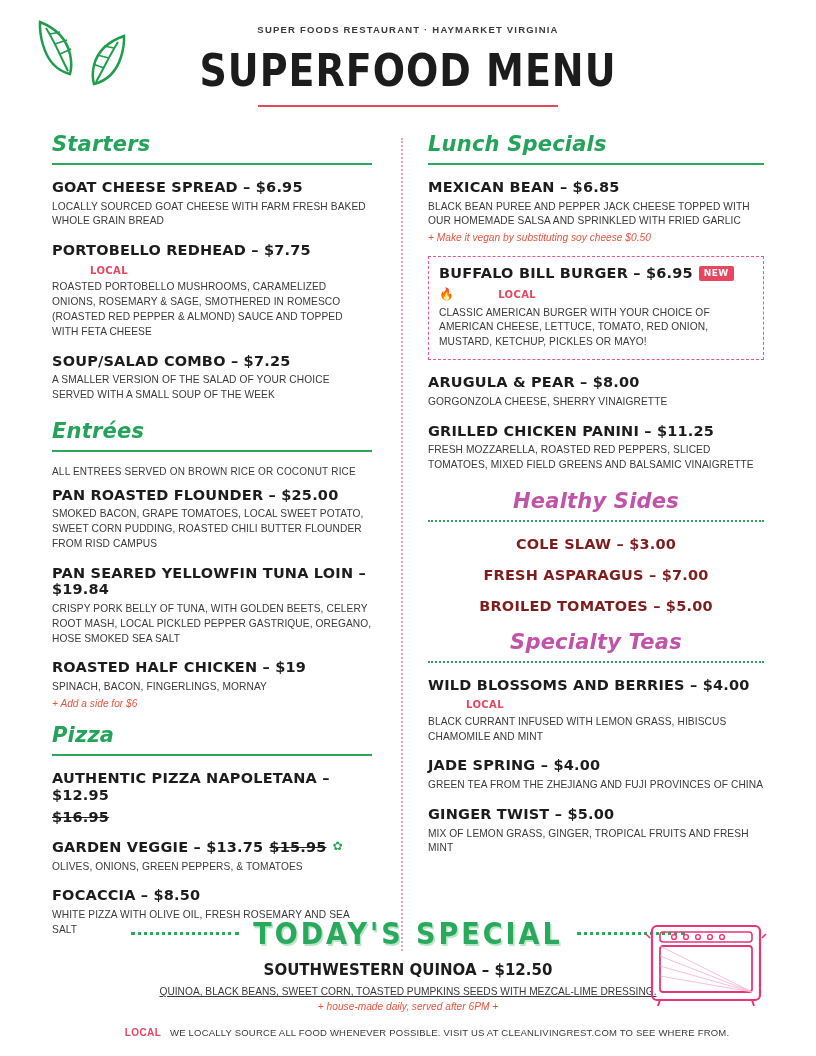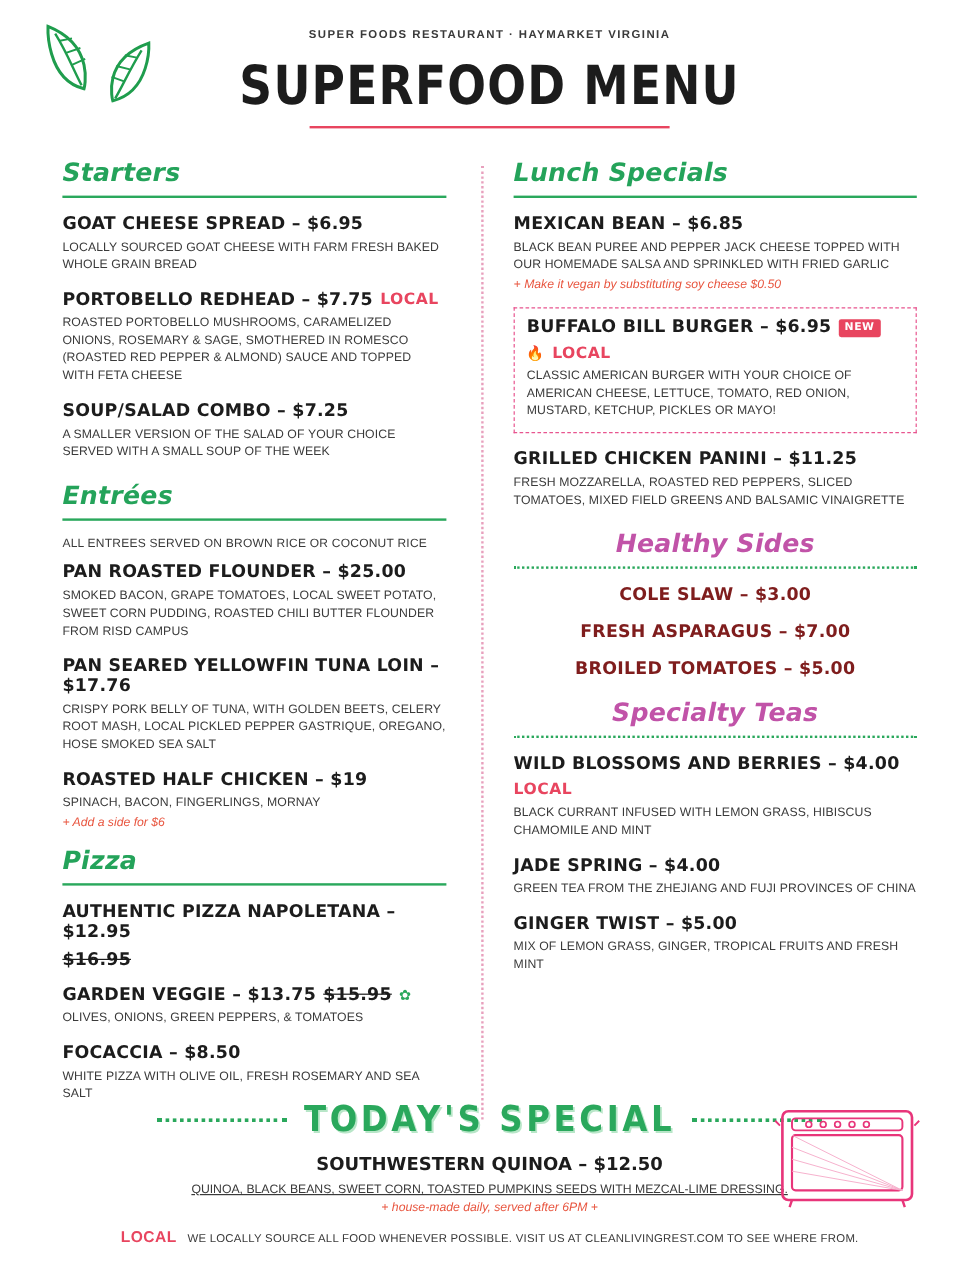--- a/index.html
+++ b/index.html
@@ -97,21 +97,21 @@
     margin-top: 3px;
   }
   .note-line {
     font-size: 10px;
     color: #3a3a3a;
     letter-spacing: 0.2px;
     margin-bottom: 10px;
   }
 
   .badge-local {
-    font-size: 13px; font-weight: 700; color: #e8455f; letter-spacing: 0.4px;
+    font-size: 10px; font-weight: 700; color: #e8455f; letter-spacing: 0.4px; margin-left: 38px;
   }
   .badge-new {
     font-size: 9px; font-weight: 700; color: #ffffff; background: #e8455f;
     padding: 2px 5px; border-radius: 2px; letter-spacing: 0.4px;
   }
   .badge-flame { font-size: 12px; color: #7b4fc9; }
   .badge-leaf { font-size: 12px; color: #2aa85c; }
 
   .highlight-box {
     border: 1.5px dashed #e8558f;
@@ -233,21 +233,21 @@
 
         <div class="item">
           <div class="item-name">
             <span>PAN ROASTED FLOUNDER – $25.00</span>
           </div>
           <div class="item-desc">SMOKED BACON, GRAPE TOMATOES, LOCAL SWEET POTATO, SWEET CORN PUDDING, ROASTED CHILI BUTTER FLOUNDER FROM RISD CAMPUS</div>
         </div>
 
         <div class="item">
           <div class="item-name">
-            <span>PAN SEARED YELLOWFIN TUNA LOIN – $17.76</span>
+            <span>PAN SEARED YELLOWFIN TUNA LOIN – $19.84</span>
           </div>
           <div class="item-desc">CRISPY PORK BELLY OF TUNA, WITH GOLDEN BEETS, CELERY ROOT MASH, LOCAL PICKLED PEPPER GASTRIQUE, OREGANO, HOSE SMOKED SEA SALT</div>
         </div>
 
         <div class="item">
           <div class="item-name">
             <span>ROASTED HALF CHICKEN – $19</span>
           </div>
           <div class="item-desc">SPINACH, BACON, FINGERLINGS, MORNAY</div>
           <div class="item-note">+ Add a side for $6</div>
@@ -303,20 +303,26 @@
         <div class="highlight-box">
           <div class="item-name">
             <span>BUFFALO BILL BURGER – $6.95</span>
             <span class="badge-new">NEW</span>
             <span class="badge-flame">🔥</span>
             <span class="badge-local">LOCAL</span>
           </div>
           <div class="item-desc">CLASSIC AMERICAN BURGER WITH YOUR CHOICE OF AMERICAN CHEESE, LETTUCE, TOMATO, RED ONION, MUSTARD, KETCHUP, PICKLES OR MAYO!</div>
         </div>
 
+        <div class="item">
+          <div class="item-name">
+            <span>ARUGULA &amp; PEAR – $8.00</span>
+          </div>
+          <div class="item-desc">GORGONZOLA CHEESE, SHERRY VINAIGRETTE</div>
+        </div>
 
         <div class="item">
           <div class="item-name">
             <span>GRILLED CHICKEN PANINI – $11.25</span>
           </div>
           <div class="item-desc">FRESH MOZZARELLA, ROASTED RED PEPPERS,  SLICED TOMATOES, MIXED FIELD GREENS AND BALSAMIC VINAIGRETTE</div>
         </div>
       </div>
 
       <div style="margin-top:16px;">

